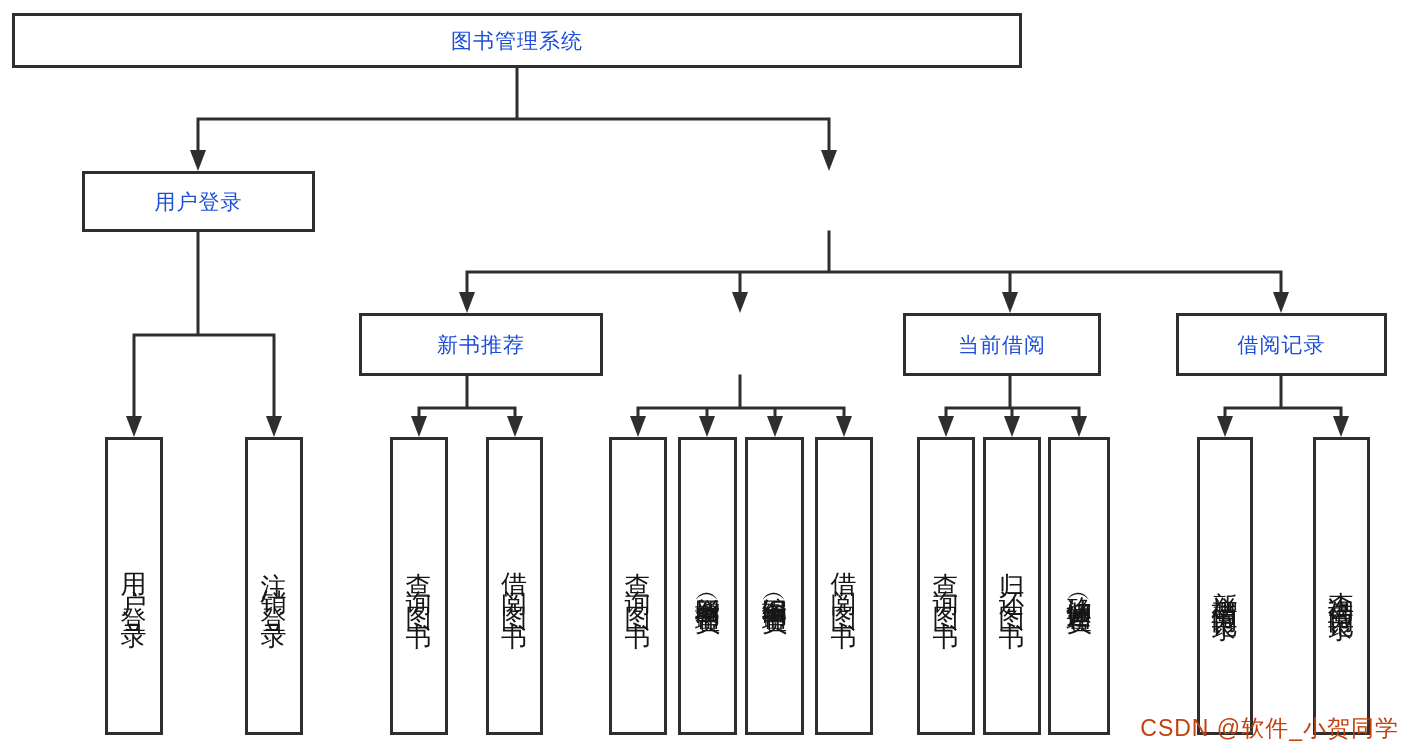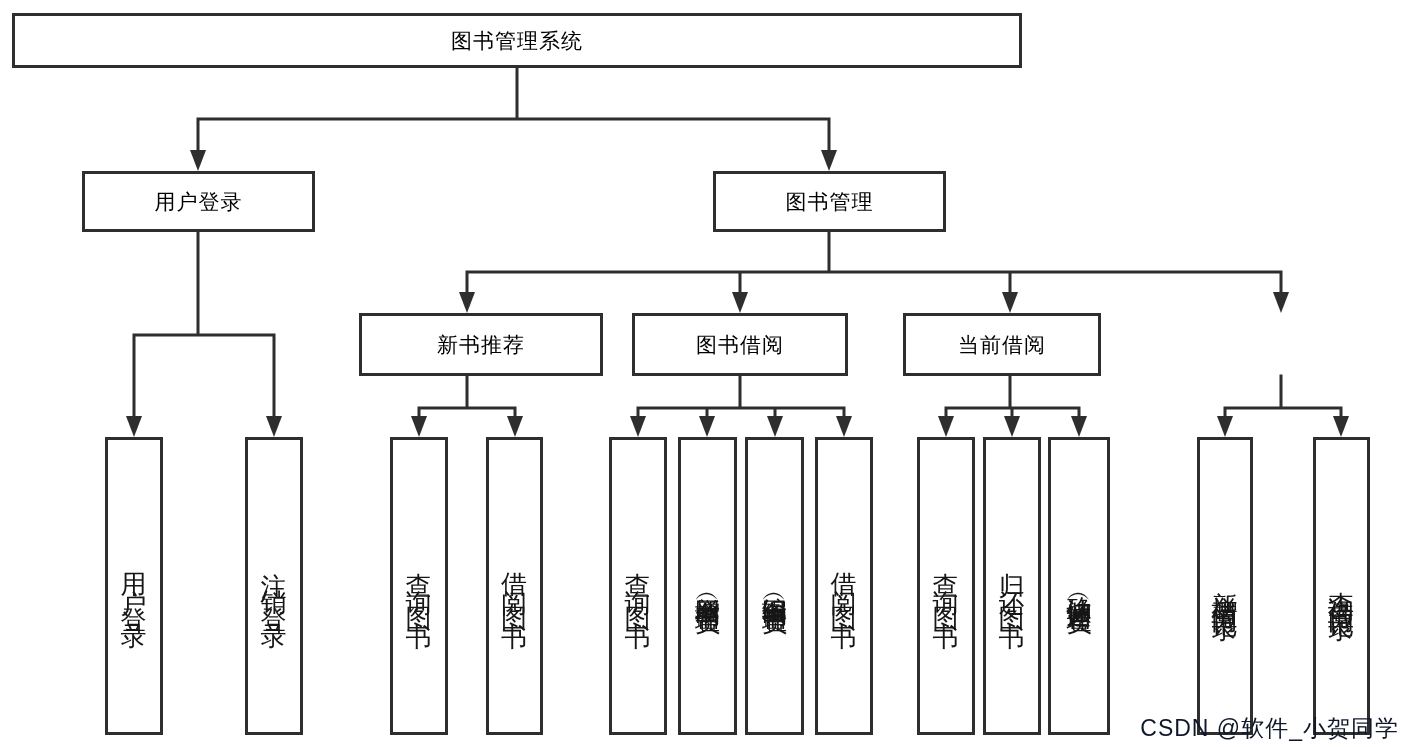--- a/index.html
+++ b/index.html
@@ -24,21 +24,21 @@
     background: #ffffff;
     border: 3px solid #2e2e2e;
     display: flex;
     align-items: center;
     justify-content: center;
     z-index: 1;
   }
   .hlabel {
     font-size: 21px;
     letter-spacing: 1px;
-    color: #000000;
+    color: #1d4ed8;
     white-space: nowrap;
   }
   .leaf { top: 437px; height: 298px; }
   .vtext {
     writing-mode: vertical-rl;
     text-orientation: mixed;
     font-size: 26px;
     color: #161616;
     line-height: 1;
   }
@@ -68,21 +68,21 @@
   .n-e1 { left: 1197px; width: 56px; }
   .n-e2 { left: 1313px; width: 57px; }
 
   .watermark {
     position: absolute;
     right: 6px;
     top: 713px;
     z-index: 3;
     font-size: 23px;
     letter-spacing: 1px;
-    color: #0f172a;
+    color: #c2410c;
     white-space: nowrap;
   }
 </style>
 </head>
 <body>
 
 <div class="canvas">
 
   <svg class="connector-layer" viewBox="0 0 1405 747" xmlns="http://www.w3.org/2000/svg">
     <g stroke="#2e2e2e" stroke-width="3" fill="none" stroke-linecap="square">
@@ -117,32 +117,29 @@
     </g>
   </svg>
 
   <div class="node n-root">
     <span class="hlabel">图书管理系统</span>
   </div>
 
   <div class="node n-l2a">
     <span class="hlabel">用户登录</span>
   </div>
-  <div class="node n-l2b">
-    <span class="hlabel">图书管理</span>
-  </div>
 
   <div class="node n-l3a">
     <span class="hlabel">新书推荐</span>
   </div>
-  <div class="node n-l3b">
-    <span class="hlabel">图书借阅</span>
-  </div>
   <div class="node n-l3c">
     <span class="hlabel">当前借阅</span>
+  </div>
+  <div class="node n-l3d">
+    <span class="hlabel">借阅记录</span>
   </div>
 
   <div class="node leaf n-a1">
     <span class="vtext ls-wide">用户登录</span>
   </div>
   <div class="node leaf n-a2">
     <span class="vtext ls-wide">注销登录</span>
   </div>
 
   <div class="node leaf n-b1">

